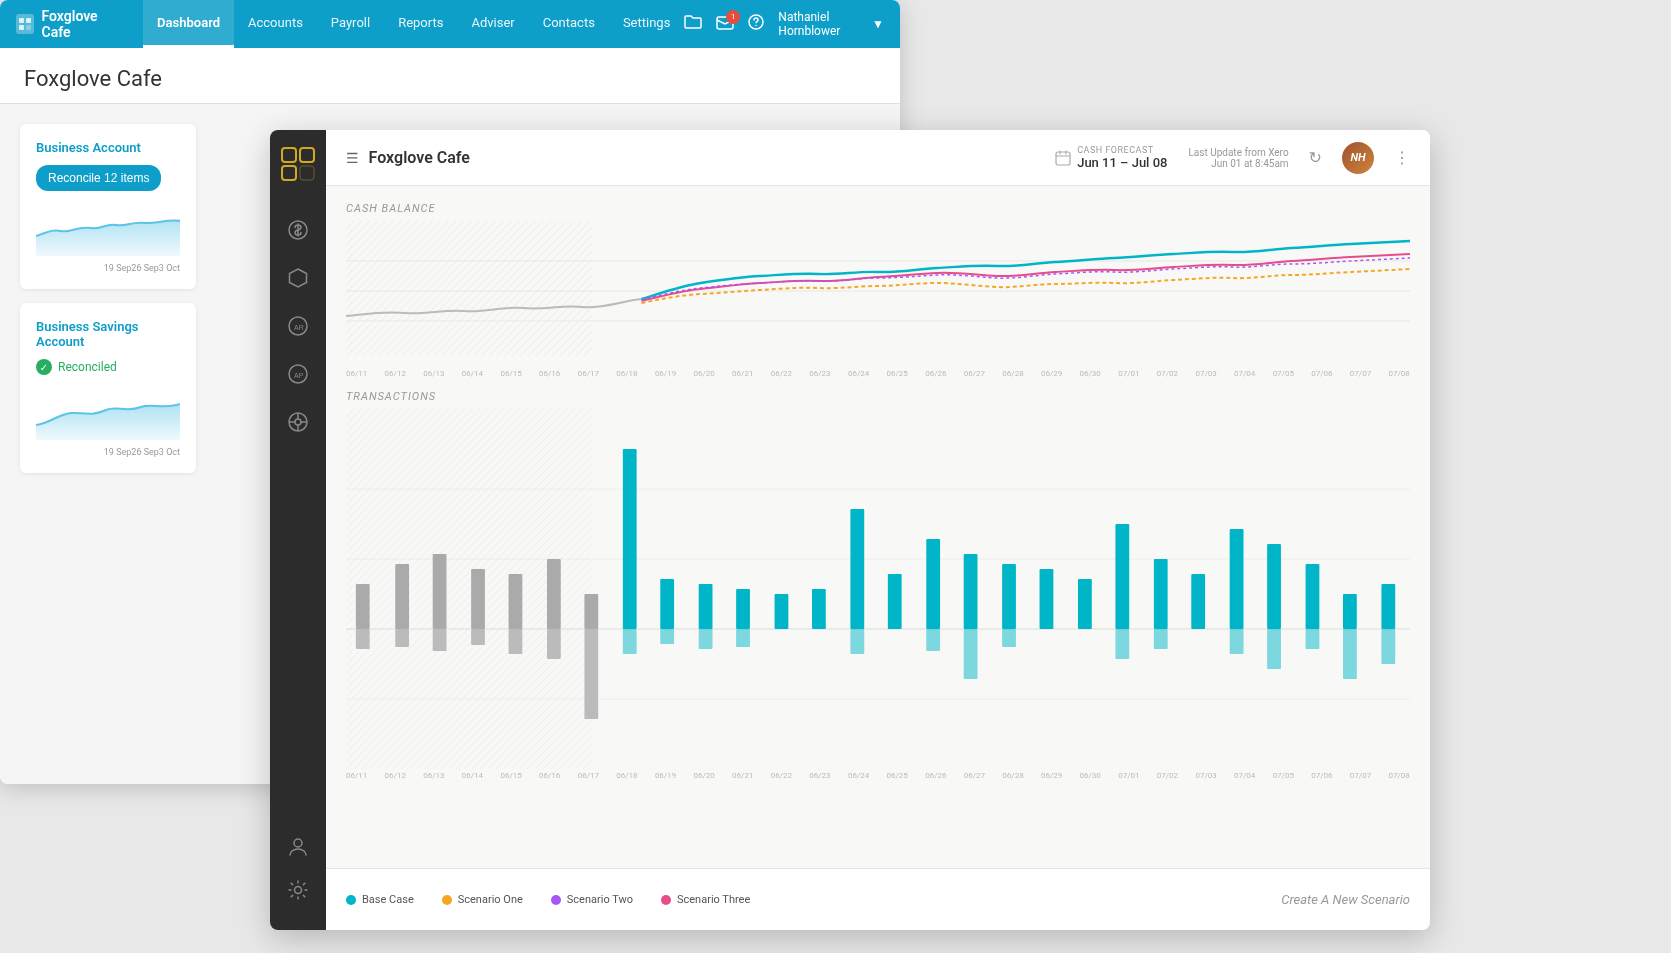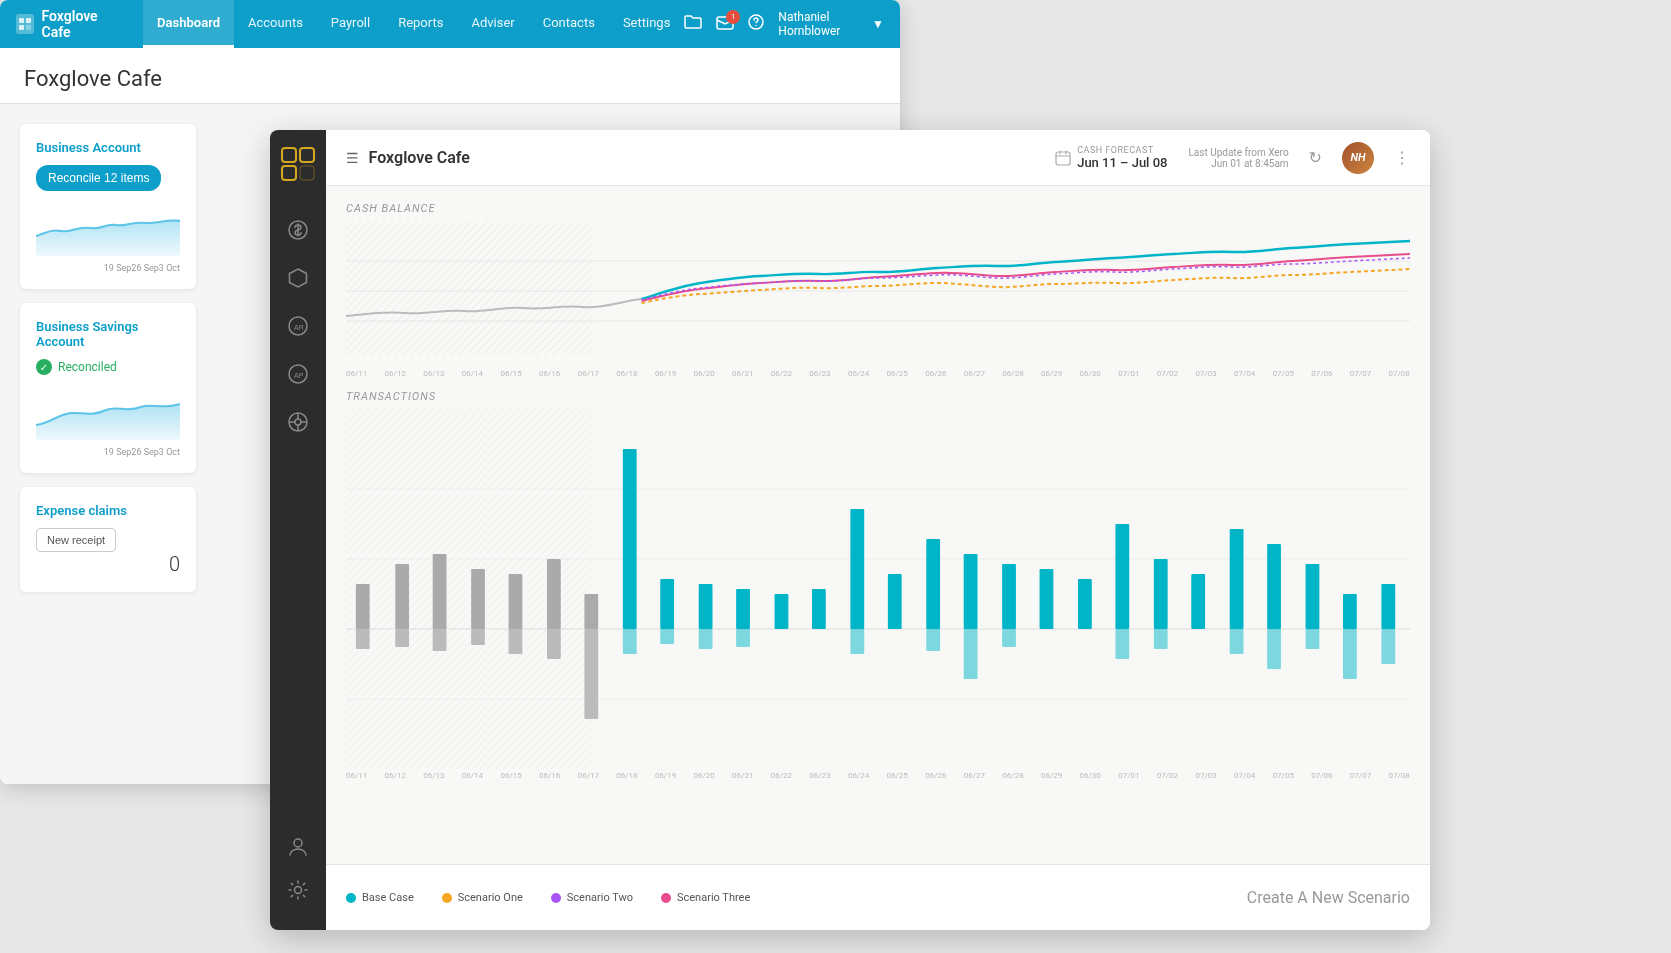--- a/index.html
+++ b/index.html
@@ -347,22 +347,23 @@
       align-items: center;
       gap: 6px;
     }
     .legend-dot {
       width: 10px; height: 10px;
       border-radius: 50%;
     }
     .legend-create {
       margin-left: auto;
       color: #999;
-      font-size: 16px;
+      font-size: 13px;
       cursor: pointer;
+      font-style: italic;
     }
 
     
     svg {
       overflow: visible;
     }
 
     .grid-line {
       stroke: #e8e8e8;
       stroke-width: 1;
@@ -468,25 +469,20 @@
             <path d="M0,40 C15,38 20,30 35,28 C45,27 55,32 70,25 C80,20 90,28 105,22 C115,18 125,24 140,20 C152,17 165,22 180,18" stroke="#5bc4e8" stroke-width="2" fill="none"></path>
           </svg>
         </div>
         <div class="chart-dates">
           <span>19 Sep</span>
           <span>26 Sep</span>
           <span>3 Oct</span>
         </div>
       </div>
 
-      <div class="widget-card">
-        <div class="widget-title">Expense claims</div>
-        <button class="new-receipt-btn">New receipt</button>
-        <div class="expense-count">0</div>
-      </div>
     </div>
   </div>
 </div>
 
 <div class="front-card">
 
   <div class="sidebar">
     <div class="sidebar-logo">
       <svg width="36" height="36" viewBox="0 0 36 36" fill="none">
         <rect x="2" y="2" width="14" height="14" rx="3" stroke="#d4a820" stroke-width="2" fill="none"></rect>

